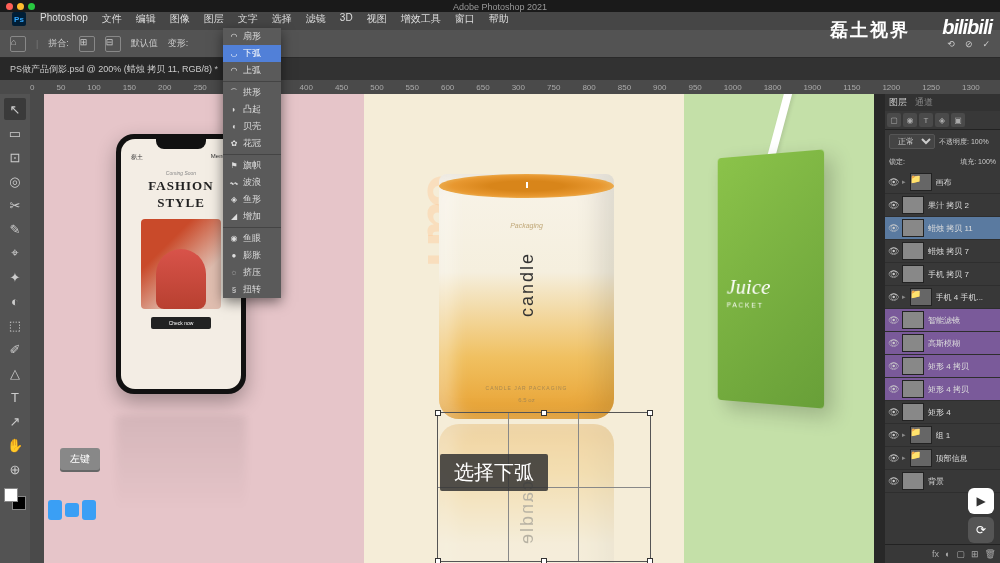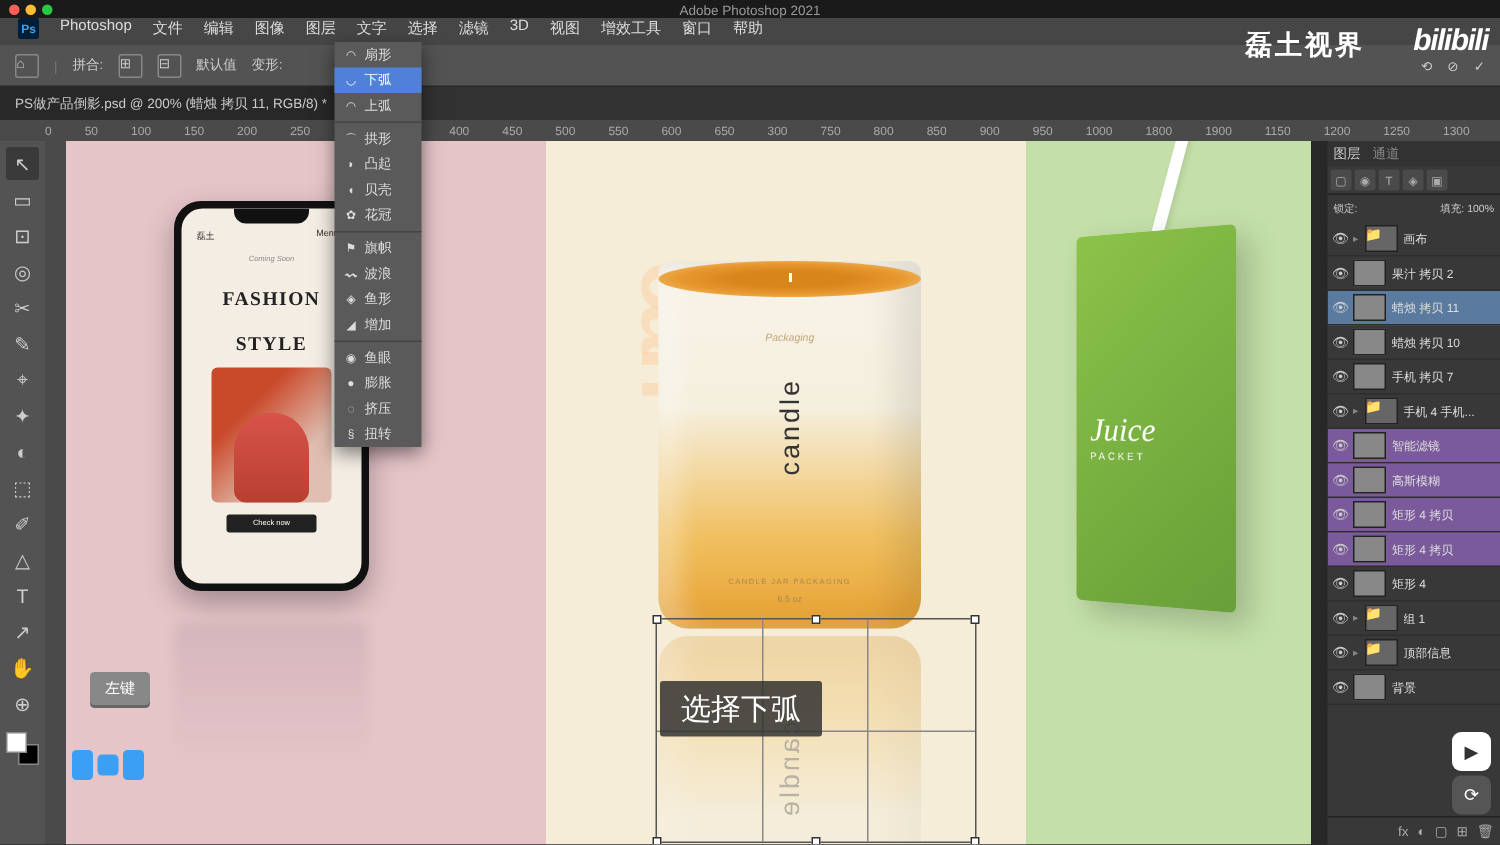--- a/index.html
+++ b/index.html
@@ -26,21 +26,21 @@
 .canvas{flex:1;position:relative;overflow:hidden}
 .artboard{position:absolute;top:0;left:0;width:830px;height:530px;display:flex}
 .panel1{width:320px;height:100%;background:#e6c5c9;position:relative}
 .panel2{width:320px;height:100%;background:#f5edd8;position:relative}
 .panel3{width:190px;height:100%;background:#c4e0a8;position:relative}
 .phone{position:absolute;left:72px;top:40px;width:130px;height:260px;background:#111;border-radius:18px;padding:5px;box-shadow:0 8px 20px rgba(0,0,0,.3)}
 .phone-screen{width:100%;height:100%;background:#f3ede4;border-radius:14px;position:relative;overflow:hidden}
 .notch{position:absolute;top:0;left:50%;transform:translateX(-50%);width:50px;height:10px;background:#111;border-radius:0 0 8px 8px}
 .ph-header{display:flex;justify-content:space-between;padding:14px 10px 4px;font-size:6px;color:#333}
 .ph-coming{text-align:center;font-size:5px;color:#888;font-style:italic;margin-top:4px}
-.ph-title{text-align:center;font-family:serif;font-weight:bold;font-size:13px;letter-spacing:1px;color:#222;line-height:1.1;margin-top:16px}
+.ph-title{text-align:center;font-family:serif;font-weight:bold;font-size:13px;letter-spacing:1px;color:#222;line-height:1.1;margin-top:3px}
 .ph-img{width:80px;height:90px;margin:8px auto;background:linear-gradient(135deg,#c94a2a 30%,#e0beb0 70%);border-radius:4px;position:relative}
 .ph-person{position:absolute;bottom:0;left:50%;transform:translateX(-50%);width:50px;height:60px;background:linear-gradient(#d8534a,#b84030);border-radius:25px 25px 8px 8px}
 .ph-btn{width:60px;margin:6px auto;background:#222;color:#fff;font-size:5px;text-align:center;padding:3px;border-radius:2px}
 .phone-shadow{position:absolute;left:72px;top:310px;width:130px;height:120px;background:linear-gradient(to bottom,rgba(0,0,0,.15),transparent);filter:blur(4px);transform:scaleY(.8);opacity:.5}
 .candle{position:absolute;left:75px;top:80px;width:175px;height:245px}
 .candle-body{width:100%;height:100%;background:linear-gradient(to bottom,#f8f3e8 0%,#f5efde 40%,#f0c060 75%,#e8a030 100%);border-radius:8px 8px 20px 20px;position:relative;box-shadow:inset -15px 0 25px rgba(0,0,0,.1),inset 15px 0 15px rgba(255,255,255,.3)}
 .candle-rim{position:absolute;top:0;width:100%;height:24px;background:radial-gradient(ellipse at center,#d8851a 30%,#e89830 60%,#f0c878 90%);border-radius:50%}
 .candle-wick{position:absolute;top:8px;left:50%;transform:translateX(-50%);width:2px;height:6px;background:#fff}
 .candle-txt1{position:absolute;top:48px;width:100%;text-align:center;font-size:7px;font-style:italic;color:#c0a878}
 .candle-txt2{position:absolute;top:100px;left:50%;transform:translateX(-50%) rotate(-90deg);font-size:18px;color:#333;letter-spacing:2px;font-weight:300}
@@ -328,20 +328,24 @@
       <span style="color:#888">通道</span>
     </div>
     <div class="r-iconrow">
       <div class="r-ico">▢</div>
       <div class="r-ico">◉</div>
       <div class="r-ico">T</div>
       <div class="r-ico">◈</div>
       <div class="r-ico">▣</div>
     </div>
     <div class="r-opts">
+      <select class="r-select"><option>正常</option></select>
+      <span style="font-size:7px">不透明度: 100%</span>
+    </div>
+    <div class="r-opts">
       <span style="font-size:7px">锁定:</span>
       <span style="flex:1"></span>
       <span style="font-size:7px">填充: 100%</span>
     </div>
     <div class="layers" id="layers-list">
         <div class="layer">
           <span class="lyr-eye">👁</span>
           <span class="lyr-arrow">▸</span>
           <span class="lyr-thumb" style="background:#666">📁</span>
           <span class="lyr-name">画布</span>
@@ -352,21 +356,21 @@
           <span class="lyr-name">果汁 拷贝 2</span>
         </div>
         <div class="layer sel">
           <span class="lyr-eye">👁</span>
           <span class="lyr-thumb"></span>
           <span class="lyr-name">蜡烛 拷贝 11</span>
         </div>
         <div class="layer">
           <span class="lyr-eye">👁</span>
           <span class="lyr-thumb"></span>
-          <span class="lyr-name">蜡烛 拷贝 10</span>
+          <span class="lyr-name">蜡烛 拷贝 7</span>
         </div>
         <div class="layer">
           <span class="lyr-eye">👁</span>
           <span class="lyr-thumb"></span>
           <span class="lyr-name">手机 拷贝 7</span>
         </div>
         <div class="layer">
           <span class="lyr-eye">👁</span>
           <span class="lyr-arrow">▸</span>
           <span class="lyr-thumb" style="background:#666">📁</span>

